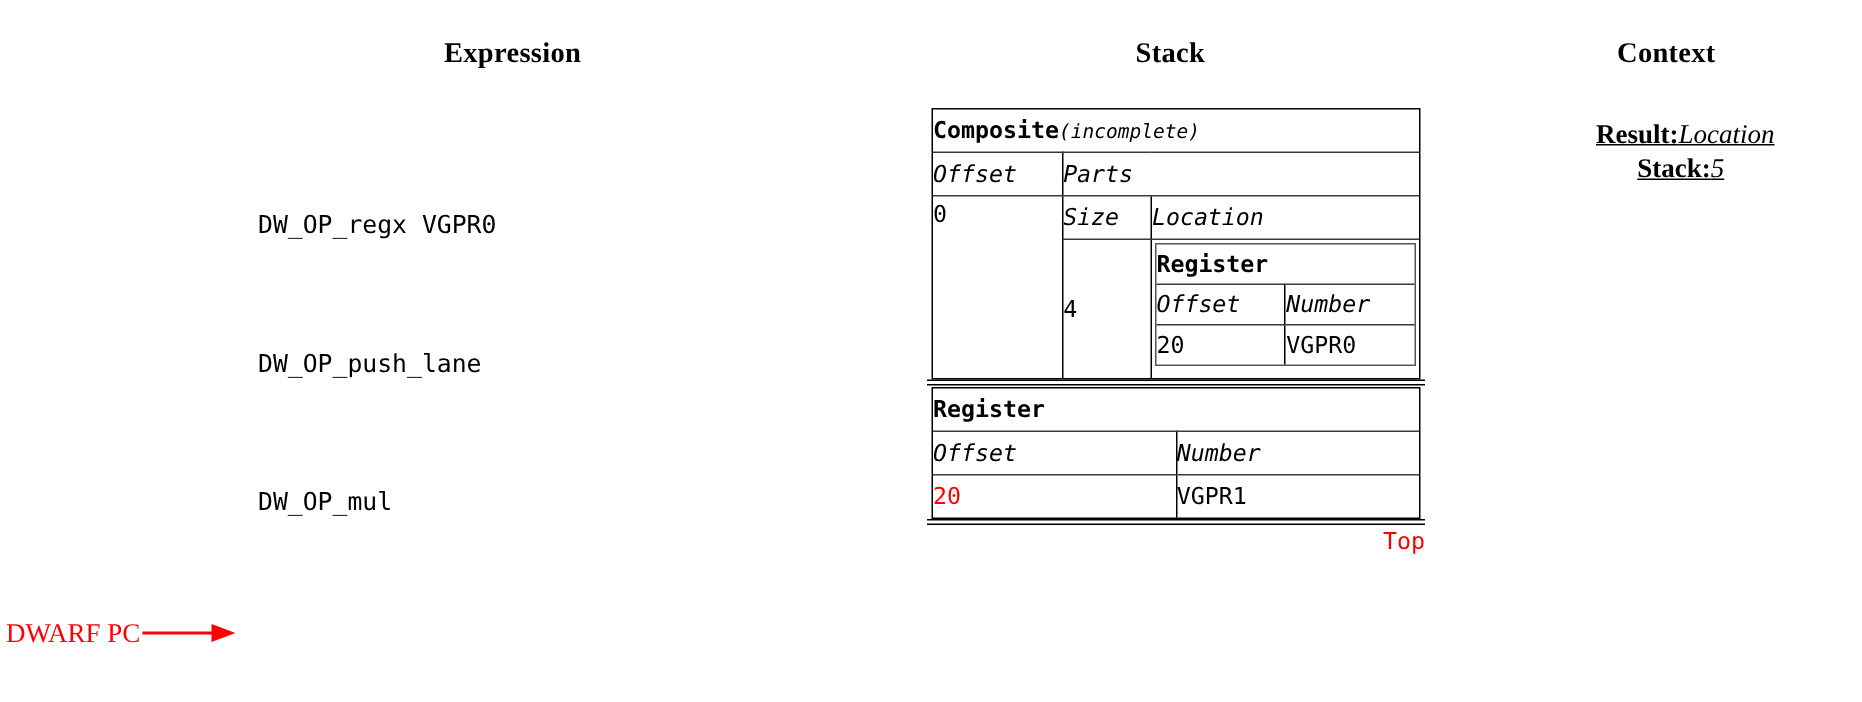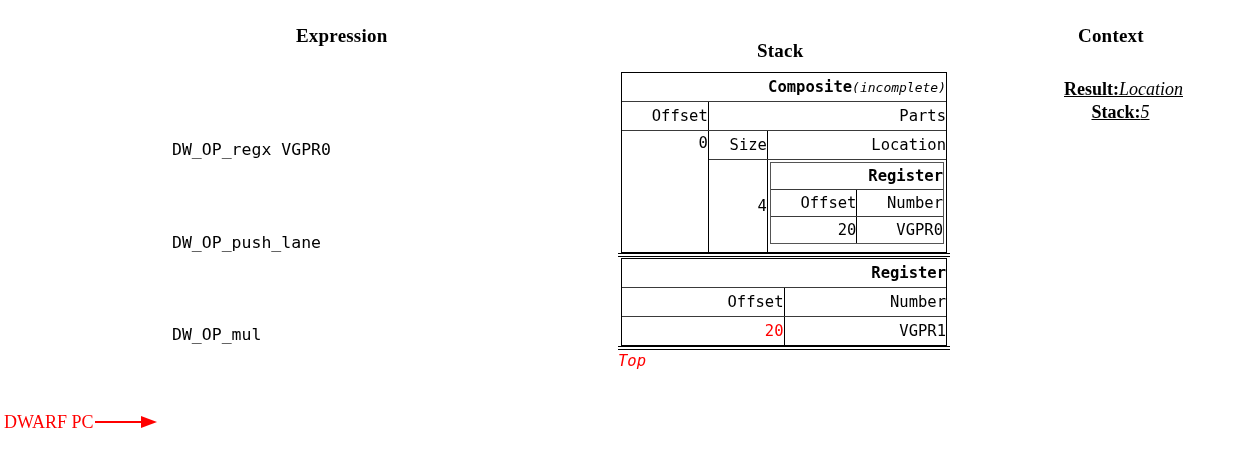--- a/index.html
+++ b/index.html
@@ -19,21 +19,21 @@
   
   .col-header {
     position: absolute;
     font-family: "Liberation Serif", serif;
     font-weight: bold;
     font-size: 19px;
     letter-spacing: 0.2px;
     white-space: nowrap;
   }
   #hdr-expression { left: 296px; top: 25px; }
-  #hdr-stack      { left: 757px; top: 40px; }
+  #hdr-stack      { left: 757px; top: 25px; }
   #hdr-context    { left: 1078px; top: 25px; }
 
   
   #expression-list {
     position: absolute;
     left: 172px;
     top: 74px;
     font-family: "DejaVu Sans Mono", "Liberation Mono", monospace;
     font-size: 16.5px;
     line-height: 30.7px;
@@ -117,26 +117,26 @@
 
   table.grid {
     border-collapse: collapse;
     width: 100%;
     font-family: "DejaVu Sans Mono", "Liberation Mono", monospace;
     font-size: 15.5px;
     table-layout: fixed;
   }
   table.grid td {
     padding: 0;
-    text-align: right;
+    text-align: left;
     vertical-align: middle;
     height: 28px;
   }
   .ttl      { font-weight: bold; }
-  .ital     { }
+  .ital     { font-style: italic; }
   .small-it { font-style: italic; font-size: 13px; }
   .red      { color: #ff0000; }
 
   
   .b-bot  { border-bottom: 1.6px solid #3a3a3a; }
   .b-righ { border-right: 1.6px solid #000; }
 
   
   .nested-box {
     border: 1.6px solid #555;
@@ -144,24 +144,23 @@
     margin: 0;
     box-sizing: border-box;
     background: #fff;
   }
   .nested-box table.grid td { height: 26px; }
 
   .cell-pad { padding: 0 4px; }
 
   
   #top-label {
-    text-align: left;
+    text-align: right;
     color: #ff0000;
     font-family: "DejaVu Sans Mono", "Liberation Mono", monospace;
-    font-style: italic;
     font-size: 15.5px;
     line-height: 20px;
     width: 332px;
   }
 
   
   #context-panel {
     position: absolute;
     left: 1010px;
     top: 78px;

